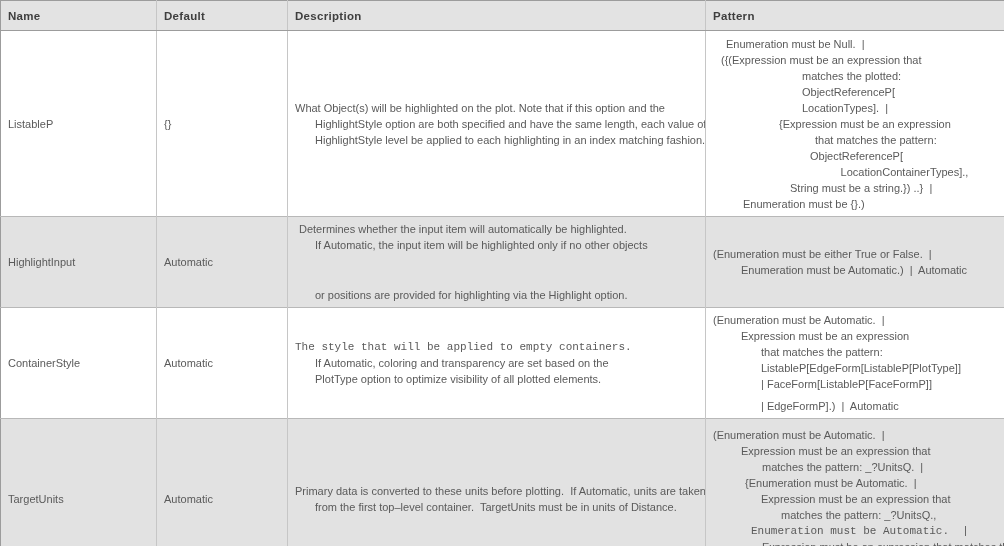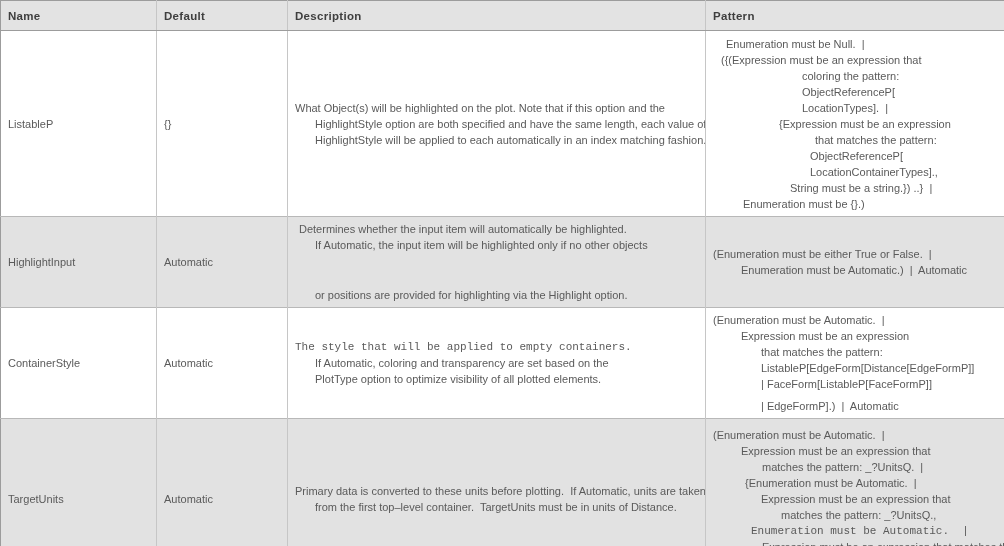--- a/index.html
+++ b/index.html
@@ -89,32 +89,32 @@
         <tr style="height: 186px;">
           <td class="cell-name">
             <span class="line">ListableP</span>
           </td>
           <td class="cell-default">
             <span class="line">{}</span>
           </td>
           <td class="cell-description">
             <span class="line" style="padding-left: 0px;">What Object(s) will be highlighted on the plot. Note that if this option and the</span>
             <span class="line" style="padding-left: 20px;">HighlightStyle option are both specified and have the same length, each value of</span>
-            <span class="line" style="padding-left: 20px;">HighlightStyle will be applied to each automatically in an index matching fashion.</span>
+            <span class="line" style="padding-left: 20px;">HighlightStyle level be applied to each highlighting in an index matching fashion.</span>
           </td>
           <td class="cell-pattern">
             <span class="line" style="padding-left: 13px;">Enumeration must be Null.  |</span>
             <span class="line" style="padding-left: 8px;">({(Expression must be an expression that</span>
-            <span class="line" style="padding-left: 89px;">coloring the pattern:</span>
+            <span class="line" style="padding-left: 89px;">matches the plotted:</span>
             <span class="line" style="padding-left: 89px;">ObjectReferenceP[</span>
             <span class="line" style="padding-left: 89px;">LocationTypes].  |</span>
             <span class="line" style="padding-left: 66px;">{Expression must be an expression</span>
             <span class="line" style="padding-left: 102px;">that matches the pattern:</span>
             <span class="line" style="padding-left: 97px;">ObjectReferenceP[</span>
-            <span class="line" style="padding-left: 97px;">LocationContainerTypes].,</span>
+            <span class="line" style="padding-left: 97px; text-align: center;">LocationContainerTypes].,</span>
             <span class="line" style="padding-left: 77px;">String must be a string.}) ..}  |</span>
             <span class="line" style="padding-left: 30px;">Enumeration must be {}.)</span>
           </td>
         </tr>
         <tr class="shaded" style="height: 62px;">
           <td class="cell-name">
             <span class="line">HighlightInput</span>
           </td>
           <td class="cell-default">
             <span class="line">Automatic</span>
@@ -138,21 +138,21 @@
           </td>
           <td class="cell-description">
             <span class="line" style="padding-left: 0px; font-family: Liberation Mono, monospace;">The style that will be applied to empty containers.</span>
             <span class="line" style="padding-left: 20px;">If Automatic, coloring and transparency are set based on the</span>
             <span class="line" style="padding-left: 20px;">PlotType option to optimize visibility of all plotted elements.</span>
           </td>
           <td class="cell-pattern">
             <span class="line" style="padding-left: 0px;">(Enumeration must be Automatic.  |</span>
             <span class="line" style="padding-left: 28px;">Expression must be an expression</span>
             <span class="line" style="padding-left: 48px;">that matches the pattern:</span>
-            <span class="line" style="padding-left: 48px;">ListableP[EdgeForm[Distance[EdgeFormP]]</span>
+            <span class="line" style="padding-left: 48px;">ListableP[EdgeForm[ListableP[PlotType]]</span>
             <span class="line" style="padding-left: 48px;">| FaceForm[ListableP[FaceFormP]]</span>
             <span class="line" style="padding-left: 48px; margin-top: 6px;">| EdgeFormP].)  |  Automatic</span>
           </td>
         </tr>
         <tr class="shaded" style="height: 161px;">
           <td class="cell-name">
             <span class="line">TargetUnits</span>
           </td>
           <td class="cell-default">
             <span class="line">Automatic</span>

